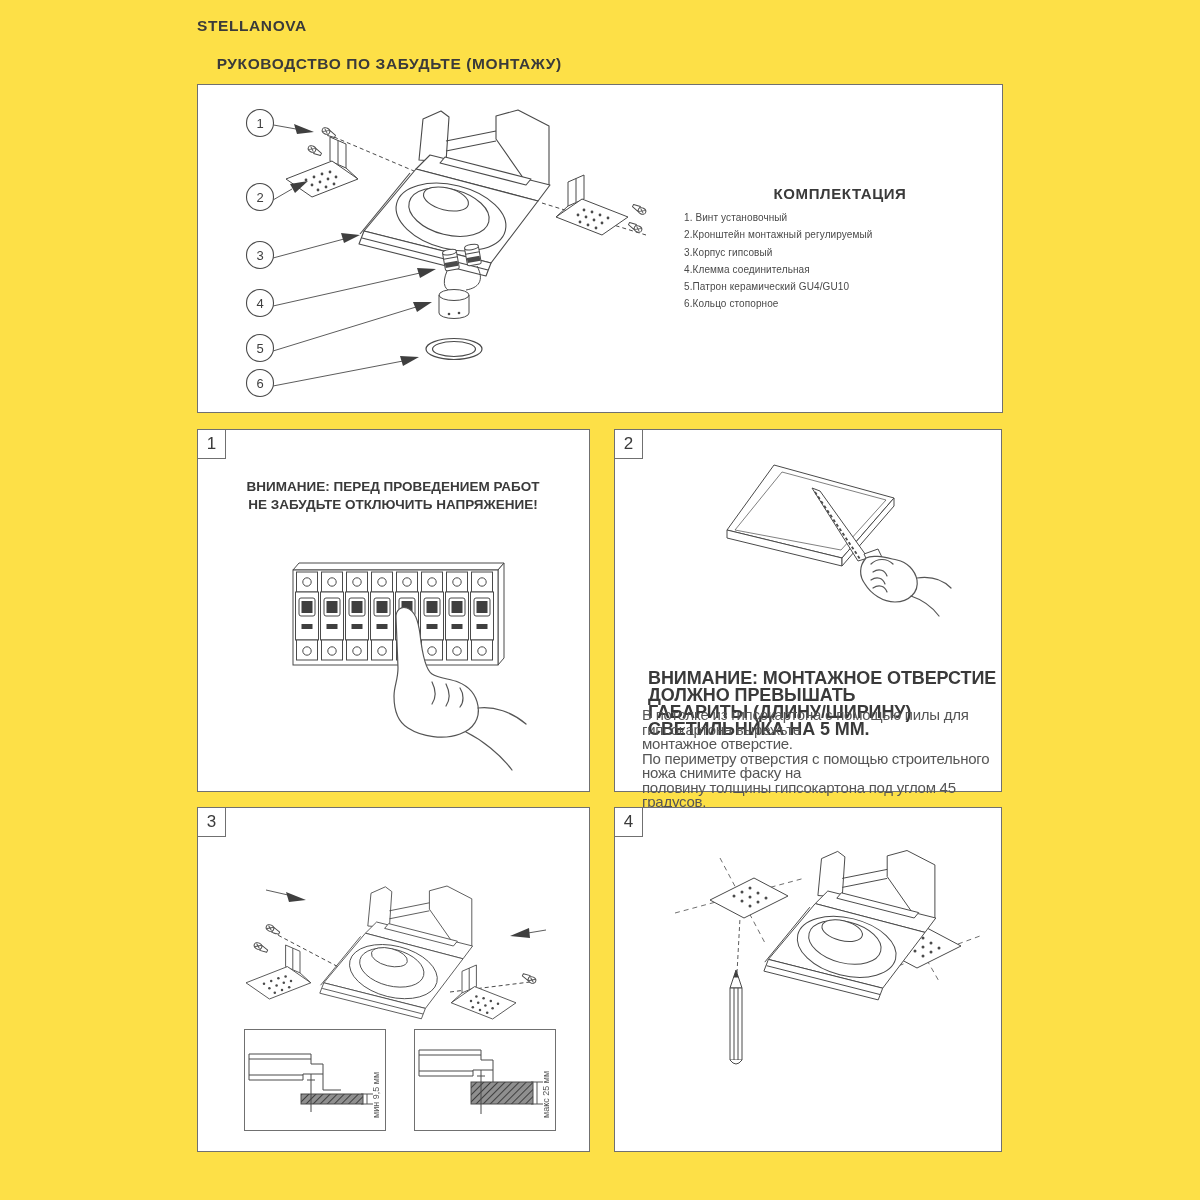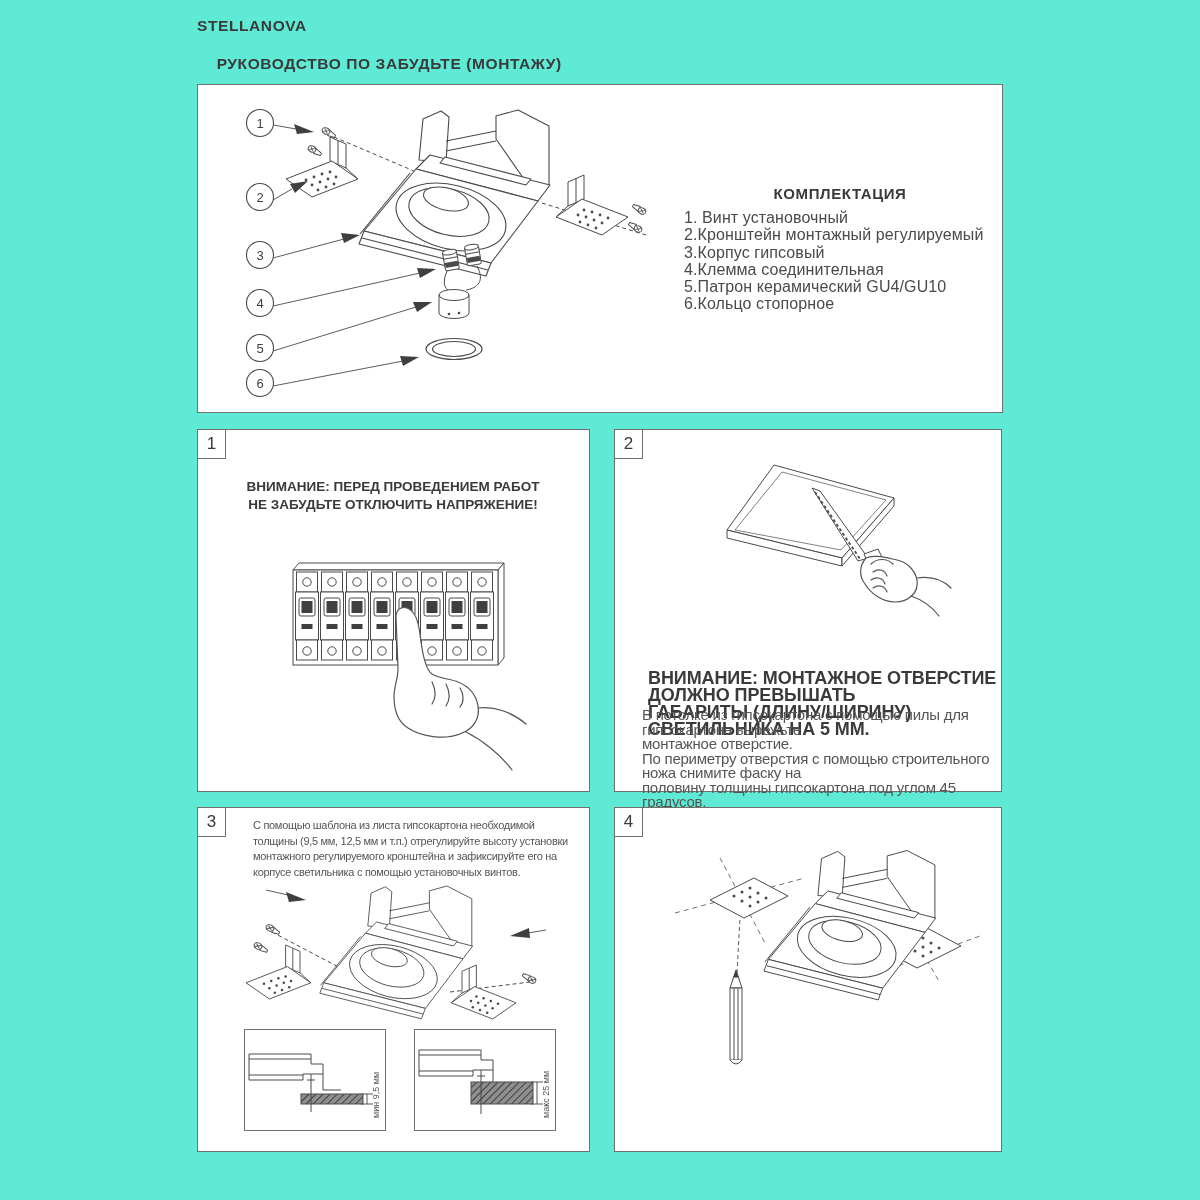--- a/index.html
+++ b/index.html
@@ -1,32 +1,32 @@
 <!DOCTYPE html>
 <html><head>
 <meta charset="utf-8">
 <style>
   html,body{margin:0;padding:0;background:#fff;}
-  #page{position:relative;width:1200px;height:1200px;background:#5eead4;
+  #page{position:relative;width:1200px;height:1200px;background:#fde047;
         font-family:"Liberation Sans", sans-serif;color:#3f3f3f;overflow:hidden;}
 
   
   .hdr{position:absolute;left:197px;top:16px;font-weight:bold;font-size:15.5px;
        line-height:19px;letter-spacing:0.6px;color:#3a3a3a;white-space:pre;}
 
   
   .box{position:absolute;border:1px solid #707070;background:#fff;box-sizing:border-box;}
   .badge{position:absolute;top:-1px;left:-1px;width:29px;height:30px;border:1px solid #707070;
          background:#fff;display:flex;align-items:center;justify-content:center;
          font-size:17px;color:#3a3a3a;box-sizing:border-box;}
 
   
   .parts{position:absolute;left:486px;top:100px;width:312px;}
   .parts-title{font-weight:bold;font-size:15px;letter-spacing:0.6px;margin-bottom:7px;color:#3a3a3a;text-align:center;}
-  .part-item{font-size:16px;line-height:17.3px;color:#4a4a4a;letter-spacing:0.1px;}
+  .part-item{font-size:10px;line-height:17.3px;color:#4a4a4a;letter-spacing:0.1px;}
 
   
   .warn-center{position:absolute;left:0;right:1px;top:48px;text-align:center;font-weight:bold;
                font-size:13.5px;line-height:18px;color:#3a3a3a;white-space:pre-line;}
   .warn-left{position:absolute;left:33px;top:240px;font-weight:bold;font-size:18px;
              line-height:17px;color:#3a3a3a;white-space:pre-line;letter-spacing:-0.1px;}
   .body-text{position:absolute;font-size:11px;line-height:15.5px;color:#555;
              white-space:pre-line;letter-spacing:-0.3px;}
 
   .illus{position:absolute;}
@@ -274,24 +274,20 @@
     <div class="warn-left">ВНИМАНИЕ: МОНТАЖНОЕ ОТВЕРСТИЕ ДОЛЖНО ПРЕВЫШАТЬ
 ГАБАРИТЫ (ДЛИНУ/ШИРИНУ) СВЕТИЛЬНИКА НА 5 ММ.</div>
     <div class="body-text" style="left:27px;top:278px;width:352px;font-size:15px;letter-spacing:-0.25px;line-height:14.5px;">В потолке из гипсокартона с помощью пилы для гипсокартона вырежьте
 монтажное отверстие.
 По периметру отверстия с помощью строительного ножа снимите фаску на
 половину толщины гипсокартона под углом 45 градусов.</div>
   </div>
 
   <div class="box" style="left:197px;top:807px;width:393px;height:345px;">
     <div class="badge">3</div>
-    <div class="body-text" style="left:55px;top:10px;width:335px;">С помощью шаблона из листа гипсокартона необходимой
-толщины (9,5 мм, 12,5 мм и т.п.) отрегулируйте высоту установки
-монтажного регулируемого кронштейна и зафиксируйте его на
-корпусе светильника с помощью установочных винтов.</div>
 
     <svg class="illus" style="left:0;top:72px" width="393" height="146" viewBox="0 0 393 146">
 
       <g>
         <line x1="68" y1="10" x2="90" y2="15" stroke="#4a4a4a" stroke-width="0.9"></line>
         <polygon points="108,20 88,12 91,22" fill="#3f3f3f"></polygon>
         <line x1="348" y1="50" x2="330" y2="53" stroke="#4a4a4a" stroke-width="0.9"></line>
         <polygon points="312,56 331,48 332,58" fill="#3f3f3f"></polygon>
       </g>
 

